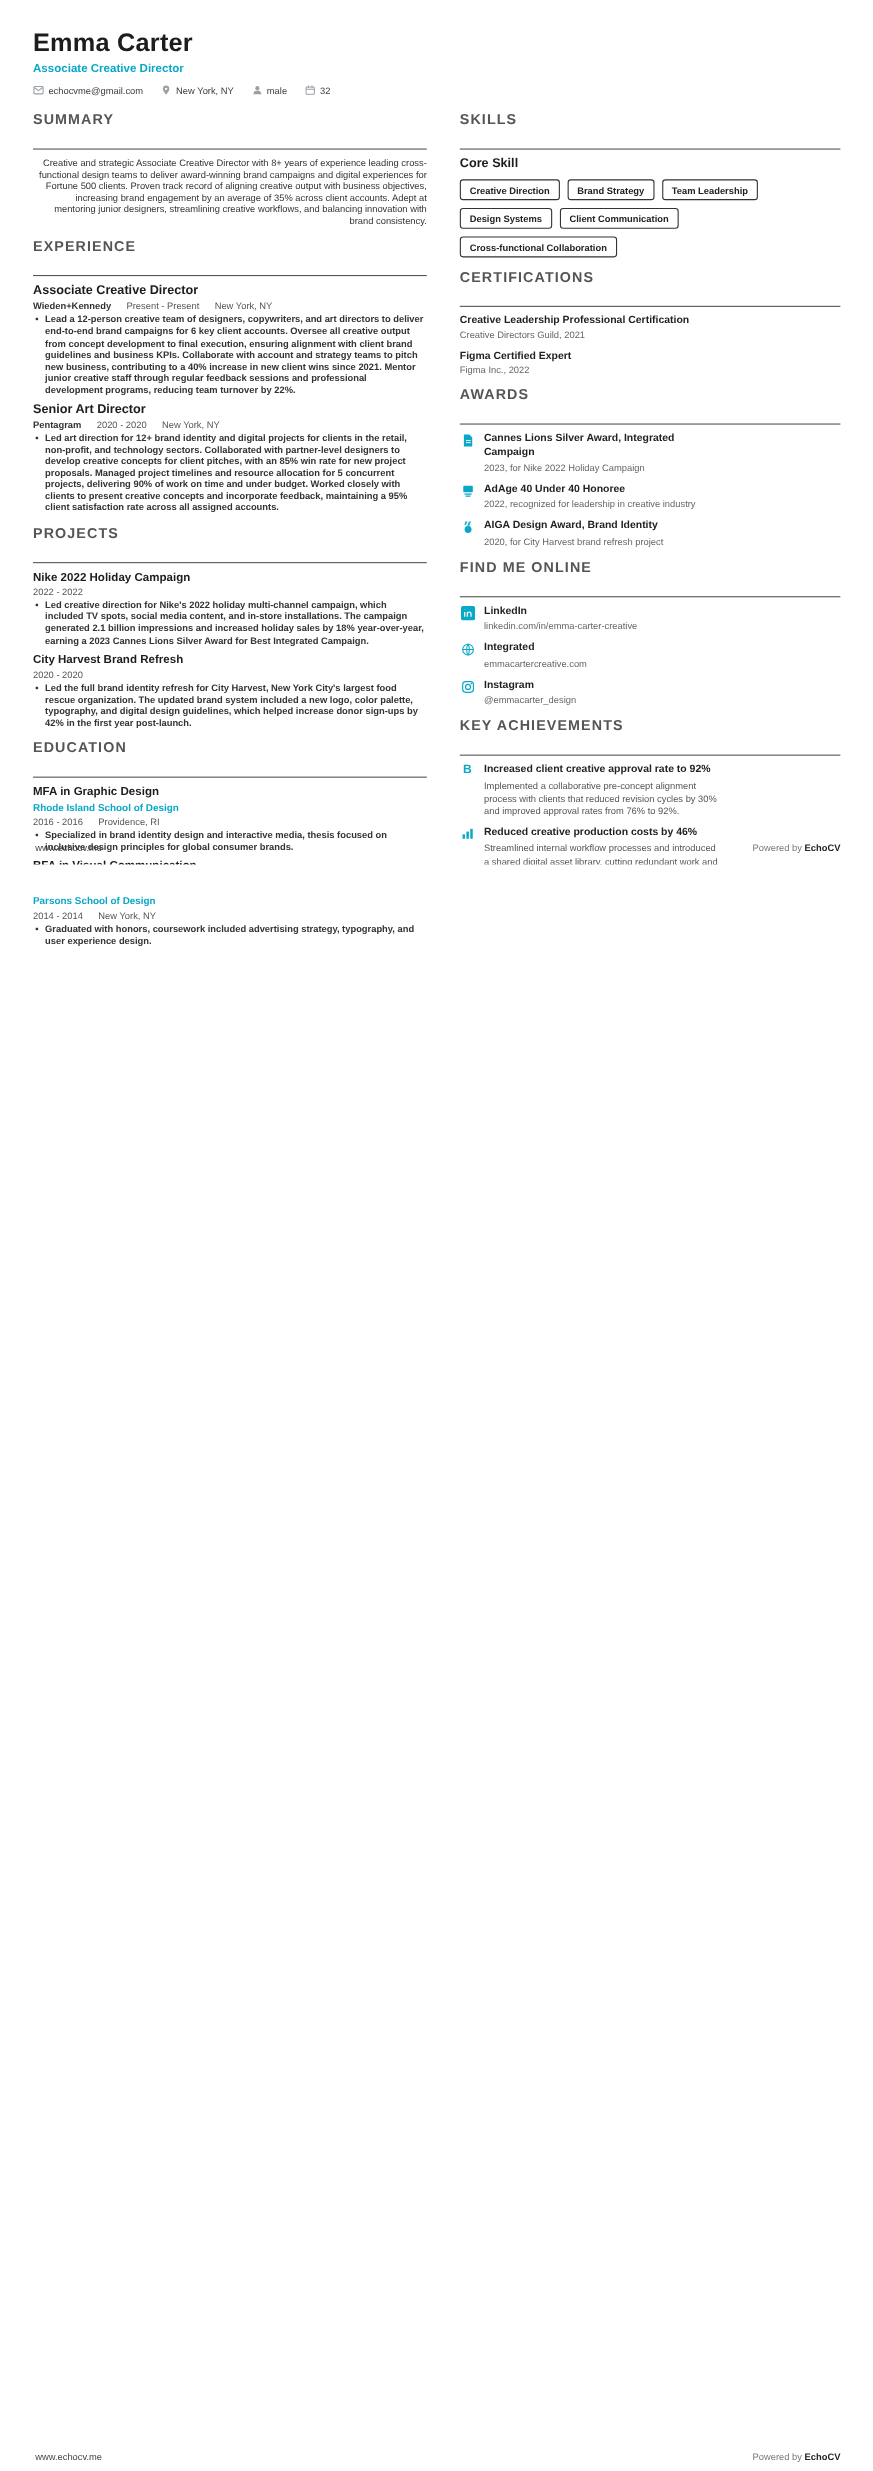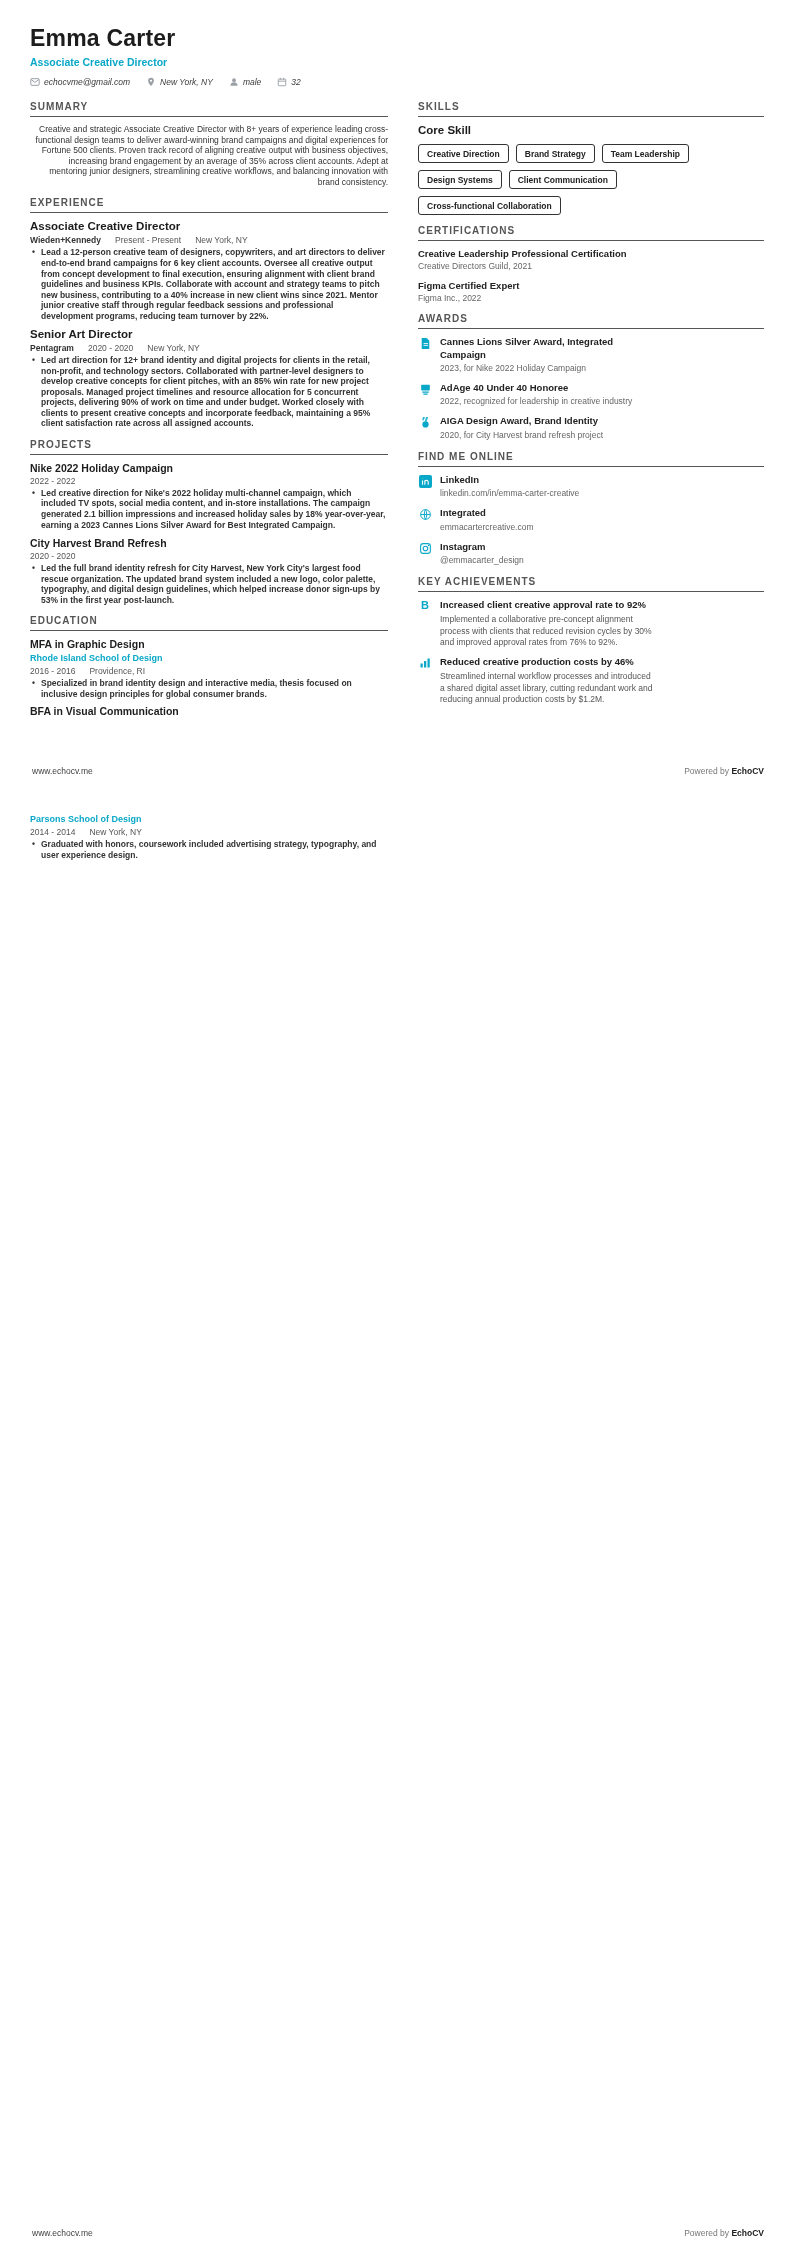--- a/index.html
+++ b/index.html
@@ -7,29 +7,29 @@
   html,body { background:#ffffff; }
   body { font-family:"Liberation Sans","DejaVu Sans",sans-serif; color:#333; }
   .doc { width:794px; height:2244px; margin:0 auto; background:#fff; position:relative; overflow:hidden; }
   .page { position:relative; }
   .page1 { height:786px; padding:26px 30px 0 30px; overflow:hidden; }
   .page2 { height:1460px; padding:28px 30px 0 30px; }
 
   .name { font-size:23px; font-weight:700; color:#1d1d1d; line-height:1.1; letter-spacing:.2px; }
   .cand-title { font-size:10.5px; font-weight:700; color:var(--accent); margin-top:5px; }
   .contact { display:flex; align-items:center; gap:16px; margin-top:9px; font-size:8.5px; color:#3c3c3c; }
-  .citem { display:inline-flex; align-items:center; gap:4px;font-style:italic; }
+  .citem { display:inline-flex; align-items:center; gap:4px; }
   .cic { color:#9aa0a6; display:inline-flex; }
 
   .cols { display:flex; gap:30px; margin-top:4px; }
   .col-l { width:358px; flex:none; }
   .col-r { flex:1; min-width:0; }
 
-  .sec-h { margin-top:10px; margin-bottom:7px; padding-bottom:4px; border-bottom:1px solid #555;
-           font-size:10px; font-weight:700; letter-spacing:1px; color:#555; }
+  .sec-h { margin-top:10px; margin-bottom:7px; padding-bottom:19px; border-bottom:1px solid #555;
+           font-size:13px; font-weight:700; letter-spacing:1px; color:#555; }
   .sec-h:first-child { margin-top:10px; }
 
   .body-text { font-size:8.5px; line-height:1.24; color:#333;text-align:right; }
   .bullet { position:relative; padding-left:11px; margin-top:2px; font-size:8.5px; line-height:1.24; color:#333;font-weight:bold; }
   .bullet::before { content:"\2022"; position:absolute; left:2px; top:0; }
 
   .job { margin-bottom:7px; }
   .job-title { font-size:11.5px; font-weight:700; color:#1d1d1d; margin-top:1px; }
   .meta { display:flex; gap:14px; font-size:8.5px; color:#555; margin-top:3px; flex-wrap:wrap; }
   .meta .company { color:#333; font-weight:600; }
@@ -145,21 +145,21 @@
 
         <div class="proj">
           <h3 class="proj-title">Nike 2022 Holiday Campaign</h3>
           <div class="dates">2022 - 2022</div>
           <div class="bullet">Led creative direction for Nike's 2022 holiday multi-channel campaign, which included TV spots, social media content, and in-store installations. The campaign generated 2.1 billion impressions and increased holiday sales by 18% year-over-year, earning a 2023 Cannes Lions Silver Award for Best Integrated Campaign.</div>
         </div>
 
         <div class="proj">
           <h3 class="proj-title">City Harvest Brand Refresh</h3>
           <div class="dates">2020 - 2020</div>
-          <div class="bullet">Led the full brand identity refresh for City Harvest, New York City's largest food rescue organization. The updated brand system included a new logo, color palette, typography, and digital design guidelines, which helped increase donor sign-ups by 53% in the first year post-launch.</div>
+          <div class="bullet">Led the full brand identity refresh for City Harvest, New York City's largest food rescue organization. The updated brand system included a new logo, color palette, typography, and digital design guidelines, which helped increase donor sign-ups by 42% in the first year post-launch.</div>
         </div>
 
         <div class="sec-h">EDUCATION</div>
 
         <div class="edu">
           <h3 class="degree">MFA in Graphic Design</h3>
           <div class="school">Rhode Island School of Design</div>
           <div class="meta">
             <span>2016 - 2016</span>
             <span>Providence, RI</span>

